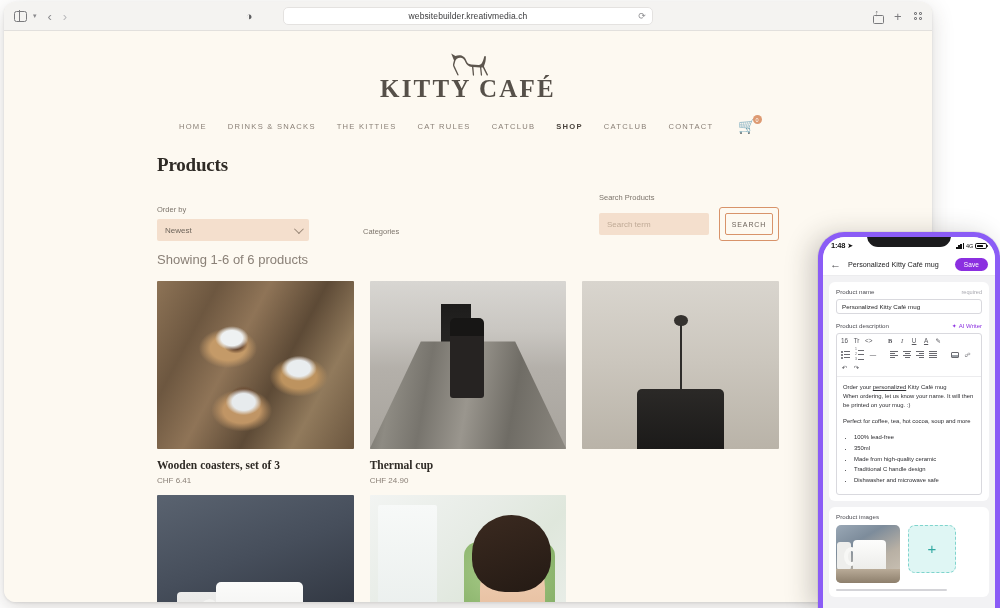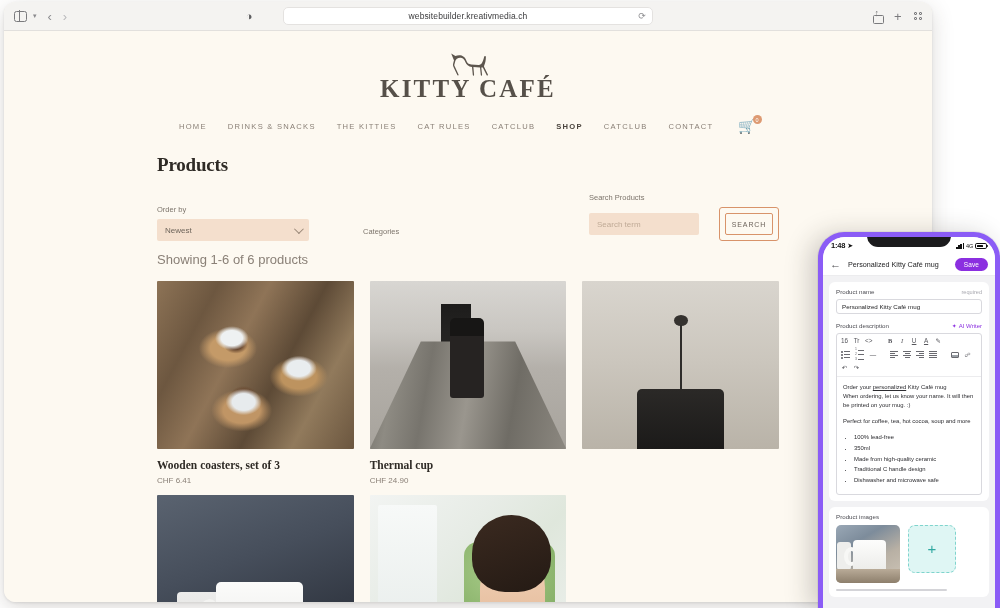--- a/index.html
+++ b/index.html
@@ -82,21 +82,21 @@
     display:flex; align-items:center; padding:0 8px;
     font-size:8px; color:#6e655b; position:relative;
   }
   .select-chevron{
     position:absolute; right:8px; width:7px; height:7px;
     border-right:1.2px solid #9a8878; border-bottom:1.2px solid #9a8878;
     transform:rotate(45deg) translateY(-2px);
   }
   .field-group.second{ margin-left:54px; }
   #search-group{ margin-left:auto; display:flex; flex-direction:column; }
-  #search-row{ display:flex; align-items:center; gap:20px; }
+  #search-row{ display:flex; align-items:center; gap:10px; }
   #search-input{
     width:110px; height:22px; background:#f4dfcd; border:none; border-radius:2px;
     padding:0 8px; font-size:8px; color:#6e655b; font-family:"Liberation Sans", sans-serif;
   }
   #search-input::placeholder{ color:#c0ab97; }
   #search-button-wrap{ position:relative; padding:6px; }
   #search-button{
     width:48px; height:22px; background:#fdf9f1; border:1px solid #d8936a;
     border-radius:2px; font-size:7px; letter-spacing:.9px; color:#6b625a;
     display:flex; align-items:center; justify-content:center;

